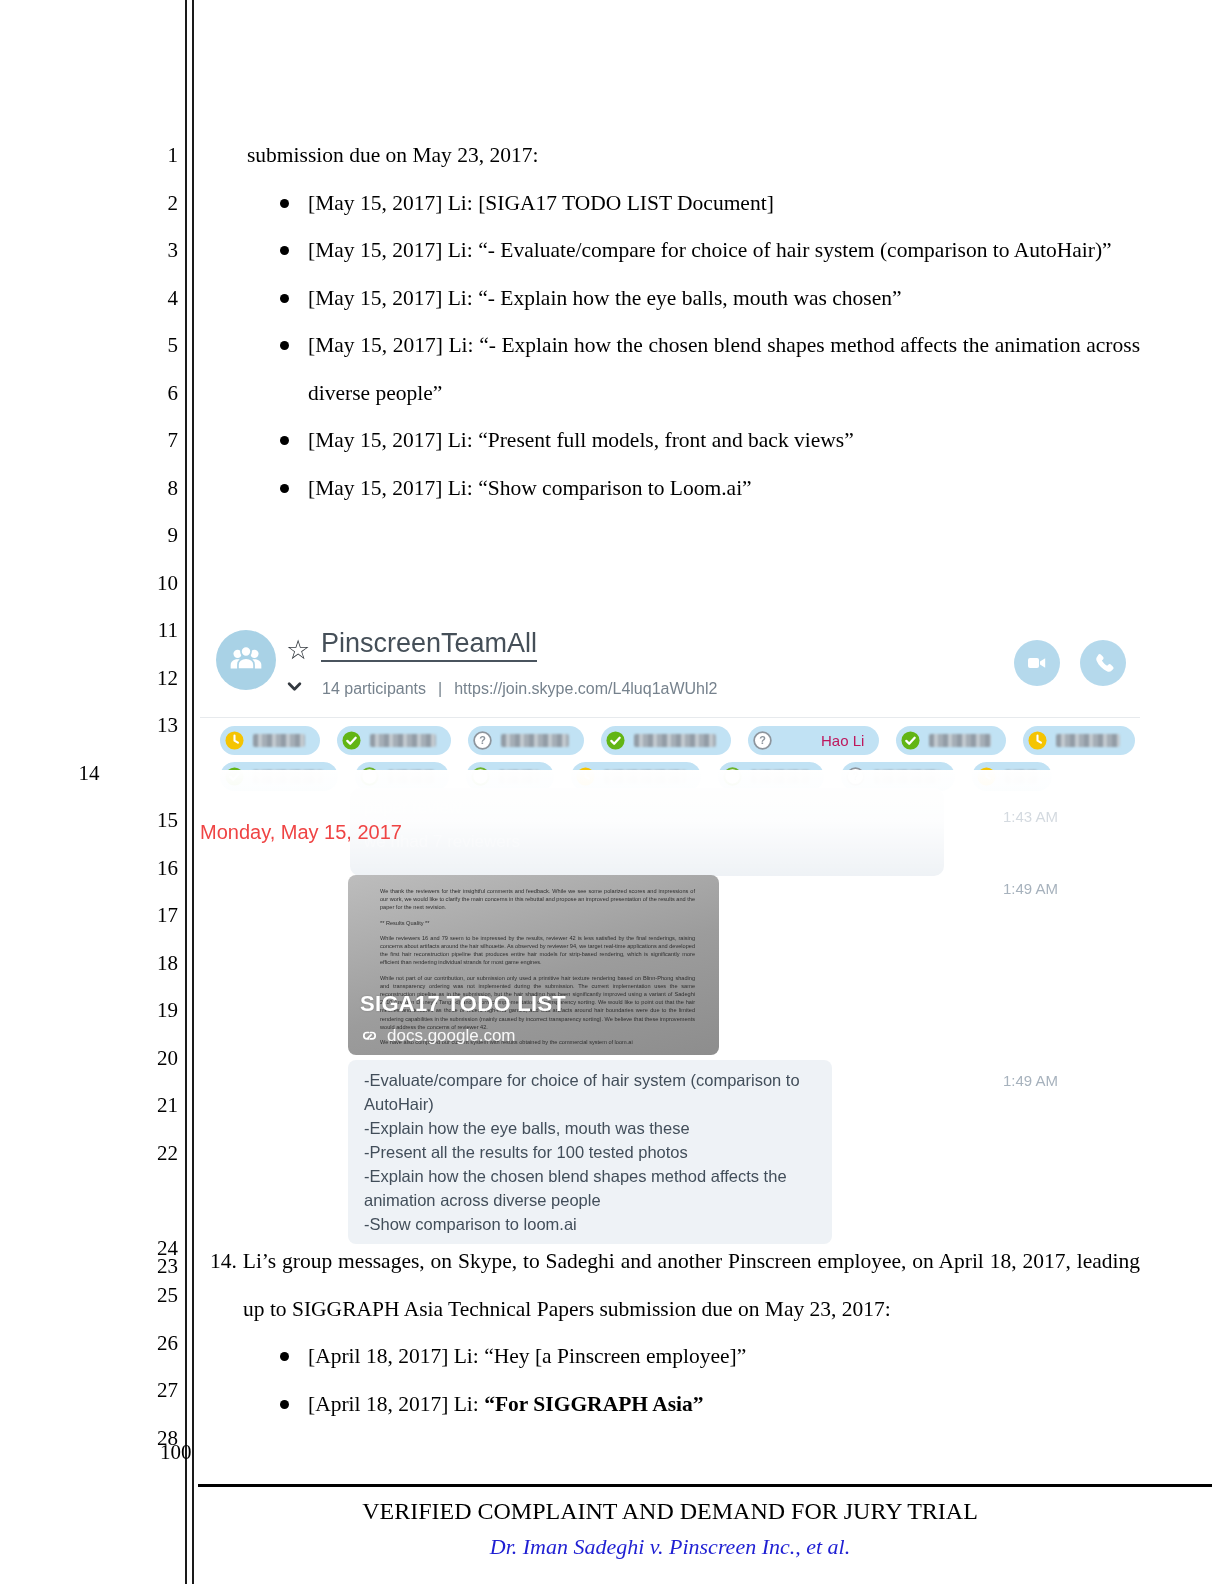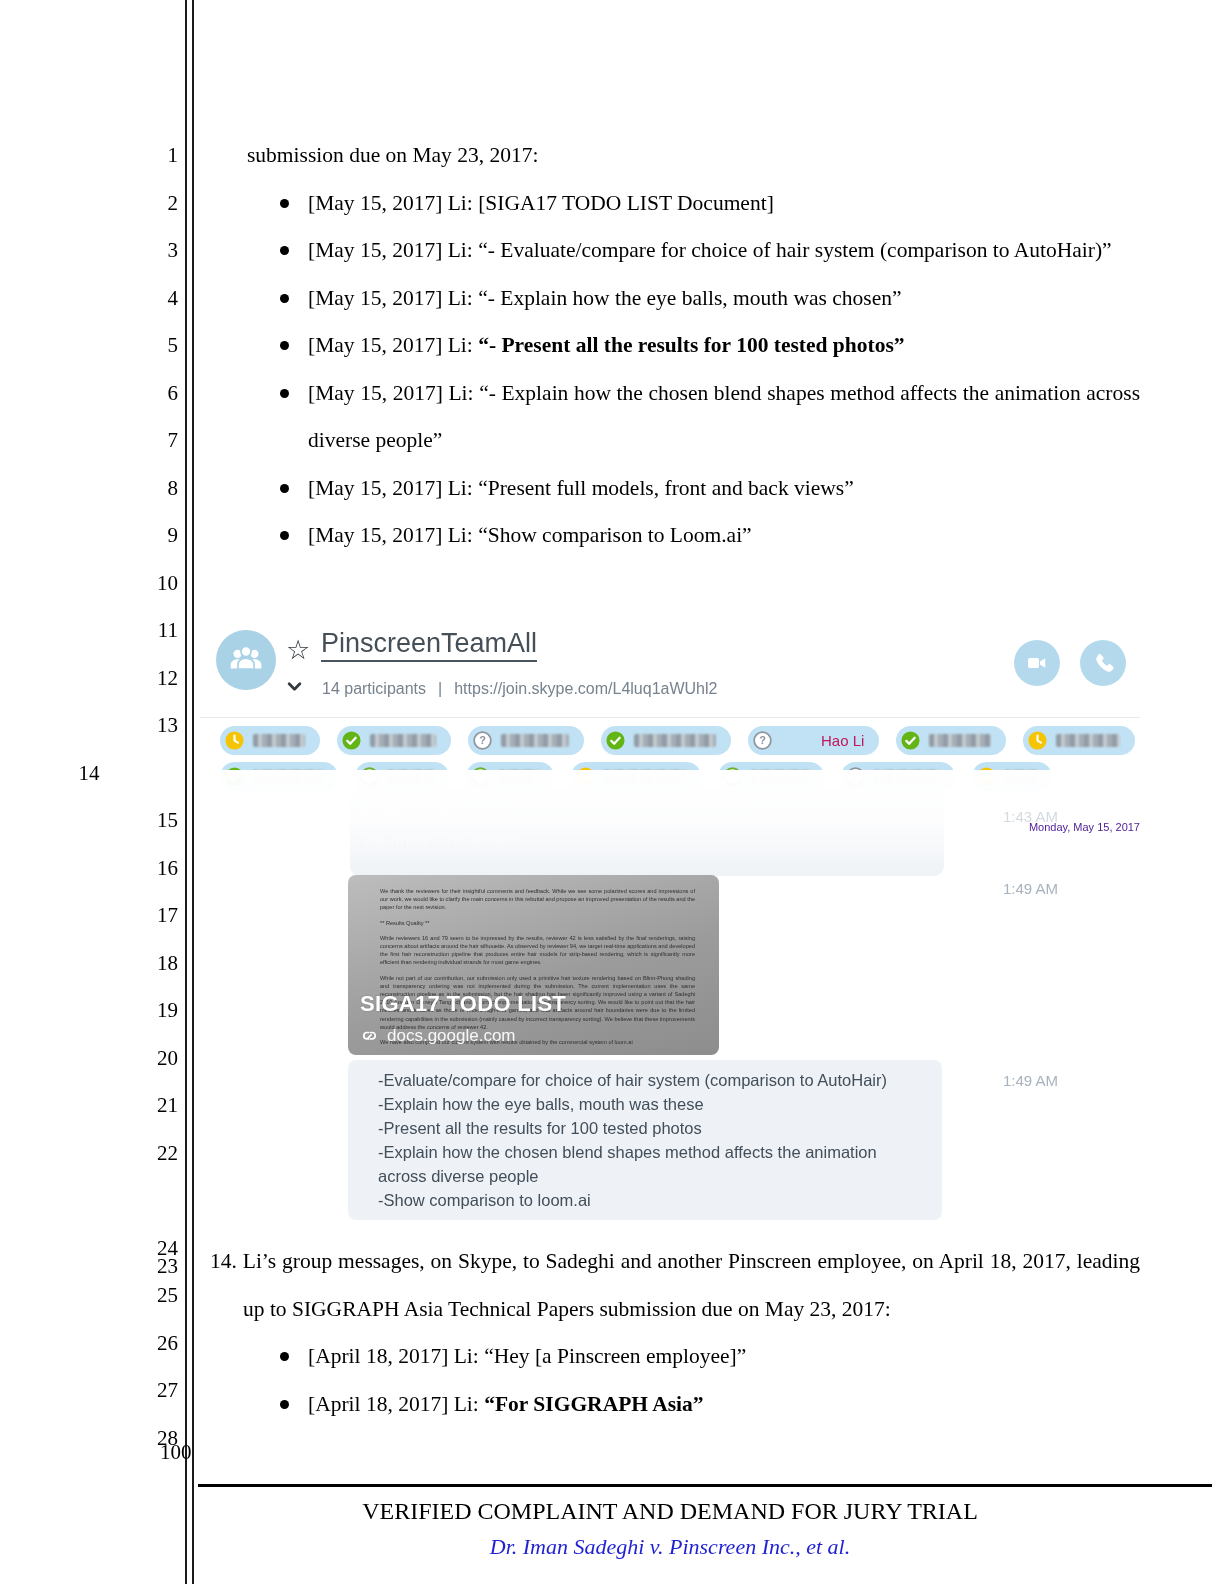--- a/index.html
+++ b/index.html
@@ -44,36 +44,36 @@
     background:repeating-linear-gradient(90deg,#929ca6 0 5px,#c3cad0 5px 9px,#a5aeb6 9px 14px);
     filter:blur(1.2px);}
   .pillname{font-size:15px;color:#be185d;margin-left:40px;}
   
   .oldbubble{position:absolute;left:150px;top:168px;width:594px;height:88px;background:#edf1f5;
              border-radius:10px;}
   .fadedmsg{position:absolute;left:14px;font-size:17px;color:#f3f5f8;}
   .fm1{top:10px;} .fm2{top:44px;}
   .fadeoverlay{position:absolute;left:0;top:150px;width:100%;height:112px;
     background:linear-gradient(to bottom,#fff 0%,rgba(255,255,255,.88) 45%,rgba(255,255,255,0) 100%);}
-  .datesep{position:absolute;left:0;top:201px;width:100%;text-align:right;color:#4c1d95;
-           font-size:11px;}
+  .datesep{position:absolute;left:0;top:201px;width:100%;text-align:left;color:#ef4444;
+           font-size:20px;}
   .ts{position:absolute;left:803px;color:#a7b2bd;font-size:15px;}
   .tsfaded{top:188px;color:#d4dae0;}
   .ts1{top:260px;} .ts2{top:452px;}
   .preview{position:absolute;left:148px;top:255px;width:371px;height:180px;border-radius:8px;
     overflow:hidden;background:linear-gradient(165deg,#bdbdbd 0%,#9c9c9c 55%,#8d8d8d 100%);}
   .docbody{padding:12px 24px 0 32px;font-size:5.6px;line-height:8.2px;color:#2e2e2e;
            text-align:justify;filter:blur(.3px);}
   .docbody p{margin:0 0 7px 0;}
   .ptitle{position:absolute;left:12px;bottom:38px;font-size:22px;font-weight:bold;color:#fff;
           letter-spacing:.3px;text-shadow:0 0 2px rgba(0,0,0,.25);}
   .plink{position:absolute;left:12px;bottom:9px;display:flex;align-items:center;gap:8px;
          color:rgba(255,255,255,.93);font-size:17px;}
-  .todo{position:absolute;left:148px;top:440px;width:594px;box-sizing:border-box;
-        background:#eef2f6;border-radius:8px;padding:8px 30px;font-size:16.5px;
+  .todo{position:absolute;left:148px;top:440px;width:484px;box-sizing:border-box;
+        background:#eef2f6;border-radius:8px;padding:8px 16px;font-size:16.5px;
         line-height:24px;color:#424e5a;}
   
   #pagenum{position:absolute;left:160px;top:1440px;width:1020px;text-align:left;font-size:21px;}
   #footline{position:absolute;left:198px;top:1484px;width:1014px;height:3px;background:#000;}
   #foottitle{position:absolute;left:160px;top:1498px;width:1020px;text-align:center;font-size:24px;}
   #footcase{position:absolute;left:160px;top:1534px;width:1020px;text-align:center;font-size:22px;
             font-style:italic;color:#1f1fd3;}
 </style>
 </head>
 <body>
@@ -111,21 +111,20 @@
     </div>
   <div class="vrule r1"></div>
   <div class="vrule r2"></div>
 
   <div id="block1">
     <div>submission due on May 23, 2017:</div>
     <div id="mayBullets">
         <div class="bullet"><span>[May 15, 2017] Li: [SIGA17 TODO LIST Document]</span></div>
         <div class="bullet justify"><span>[May 15, 2017] Li: “- Evaluate/compare for choice of hair system (comparison to AutoHair)”</span></div>
         <div class="bullet"><span>[May 15, 2017] Li: “- Explain how the eye balls, mouth was chosen”</span></div>
-        <div class="bullet"><span>[May 15, 2017] Li: </span><span class="b">“- Present all the results for 100 tested photos”</span></div>
         <div class="bullet justify"><span>[May 15, 2017] Li: “- Explain how the chosen blend shapes method affects the animation across diverse people”</span></div>
         <div class="bullet"><span>[May 15, 2017] Li: “Present full models, front and back views”</span></div>
         <div class="bullet"><span>[May 15, 2017] Li: “Show comparison to Loom.ai”</span></div>
       </div>
   </div>
 
   <div id="skype">
     <div class="avatar">
       <svg width="46" height="46" viewBox="0 0 60 60">
         <g fill="#ffffff">

